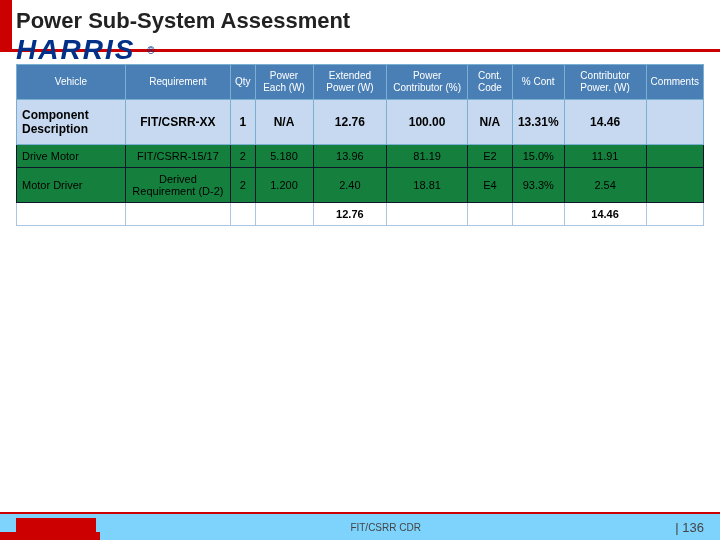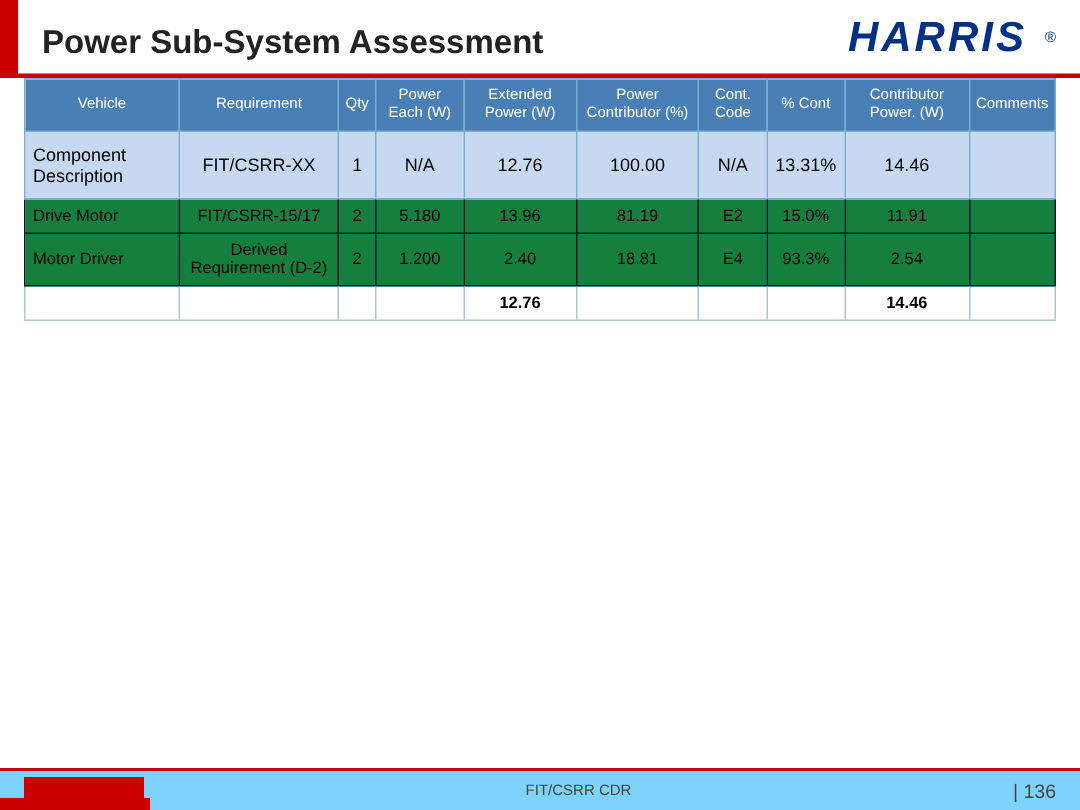--- a/index.html
+++ b/index.html
@@ -8,25 +8,26 @@
       height: 540px;
       background: #fff;
       font-family: Arial, sans-serif;
       overflow: hidden;
       position: relative;
     }
 
     
     .header {
       display: flex;
-      align-items: flex-end;
+      align-items: flex-start;
       padding: 8px 16px;
       background: #fff;
       border-bottom: 3px solid #cc0000;
       height: 52px;
+      flex-direction: column;
     }
     .header-title {
       font-size: 22px;
       font-weight: bold;
       color: #222;
       flex: 1;
     }
     .harris-logo {
       display: flex;
       align-items: center;
@@ -50,21 +51,21 @@
       position: absolute;
       left: 0;
       top: 0;
       width: 12px;
       height: 52px;
       background: #cc0000;
     }
 
     
     .main {
-      padding: 0 16px;
+      padding: 12px 16px;
     }
 
     
     table {
       width: 100%;
       border-collapse: collapse;
       font-size: 11px;
     }
 
     
@@ -78,21 +79,21 @@
       border: 1px solid #7aafd4;
       font-weight: normal;
       font-size: 10px;
       line-height: 1.2;
       vertical-align: middle;
     }
 
     
     .bold-row td {
       background: #c6d9f1;
-      font-weight: normal;
+      font-weight: bold;
       font-size: 12px;
       padding: 8px 5px;
       border: 1px solid #7aafd4;
       text-align: center;
       vertical-align: middle;
     }
     .bold-row .left-cell {
       text-align: left;
       font-size: 12px;
     }

